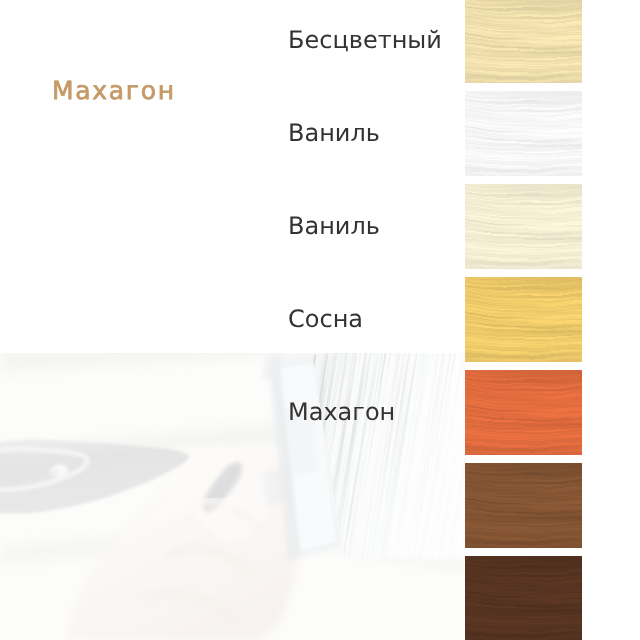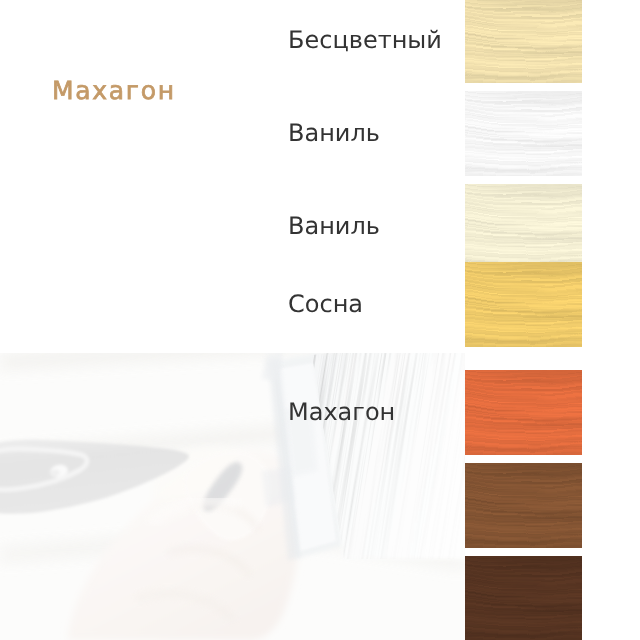--- a/index.html
+++ b/index.html
@@ -183,21 +183,21 @@
         <div class="label">Ваниль</div>
         <div class="sw" style="background: rgb(255, 250, 222);">
           <svg class="g" width="117" height="85">
             <rect width="117" height="85" fill="#e8d3a2" filter="url(#w1)" opacity="0.16"></rect>
           </svg>
           <svg class="g" width="117" height="85">
             <rect width="117" height="85" fill="#e0c78d" filter="url(#w2)" opacity="0.1"></rect>
           </svg>
         </div>
       </div>
-      <div class="row" style="top: 262px;">
+      <div class="row" style="top: 277px;">
         <div class="label">Сосна</div>
         <div class="sw" style="background: rgb(255, 217, 114);">
           <svg class="g" width="117" height="85">
             <rect width="117" height="85" fill="#dca63c" filter="url(#w1)" opacity="0.22"></rect>
           </svg>
           <svg class="g" width="117" height="85">
             <rect width="117" height="85" fill="#d09726" filter="url(#w2)" opacity="0.14"></rect>
           </svg>
         </div>
       </div>

